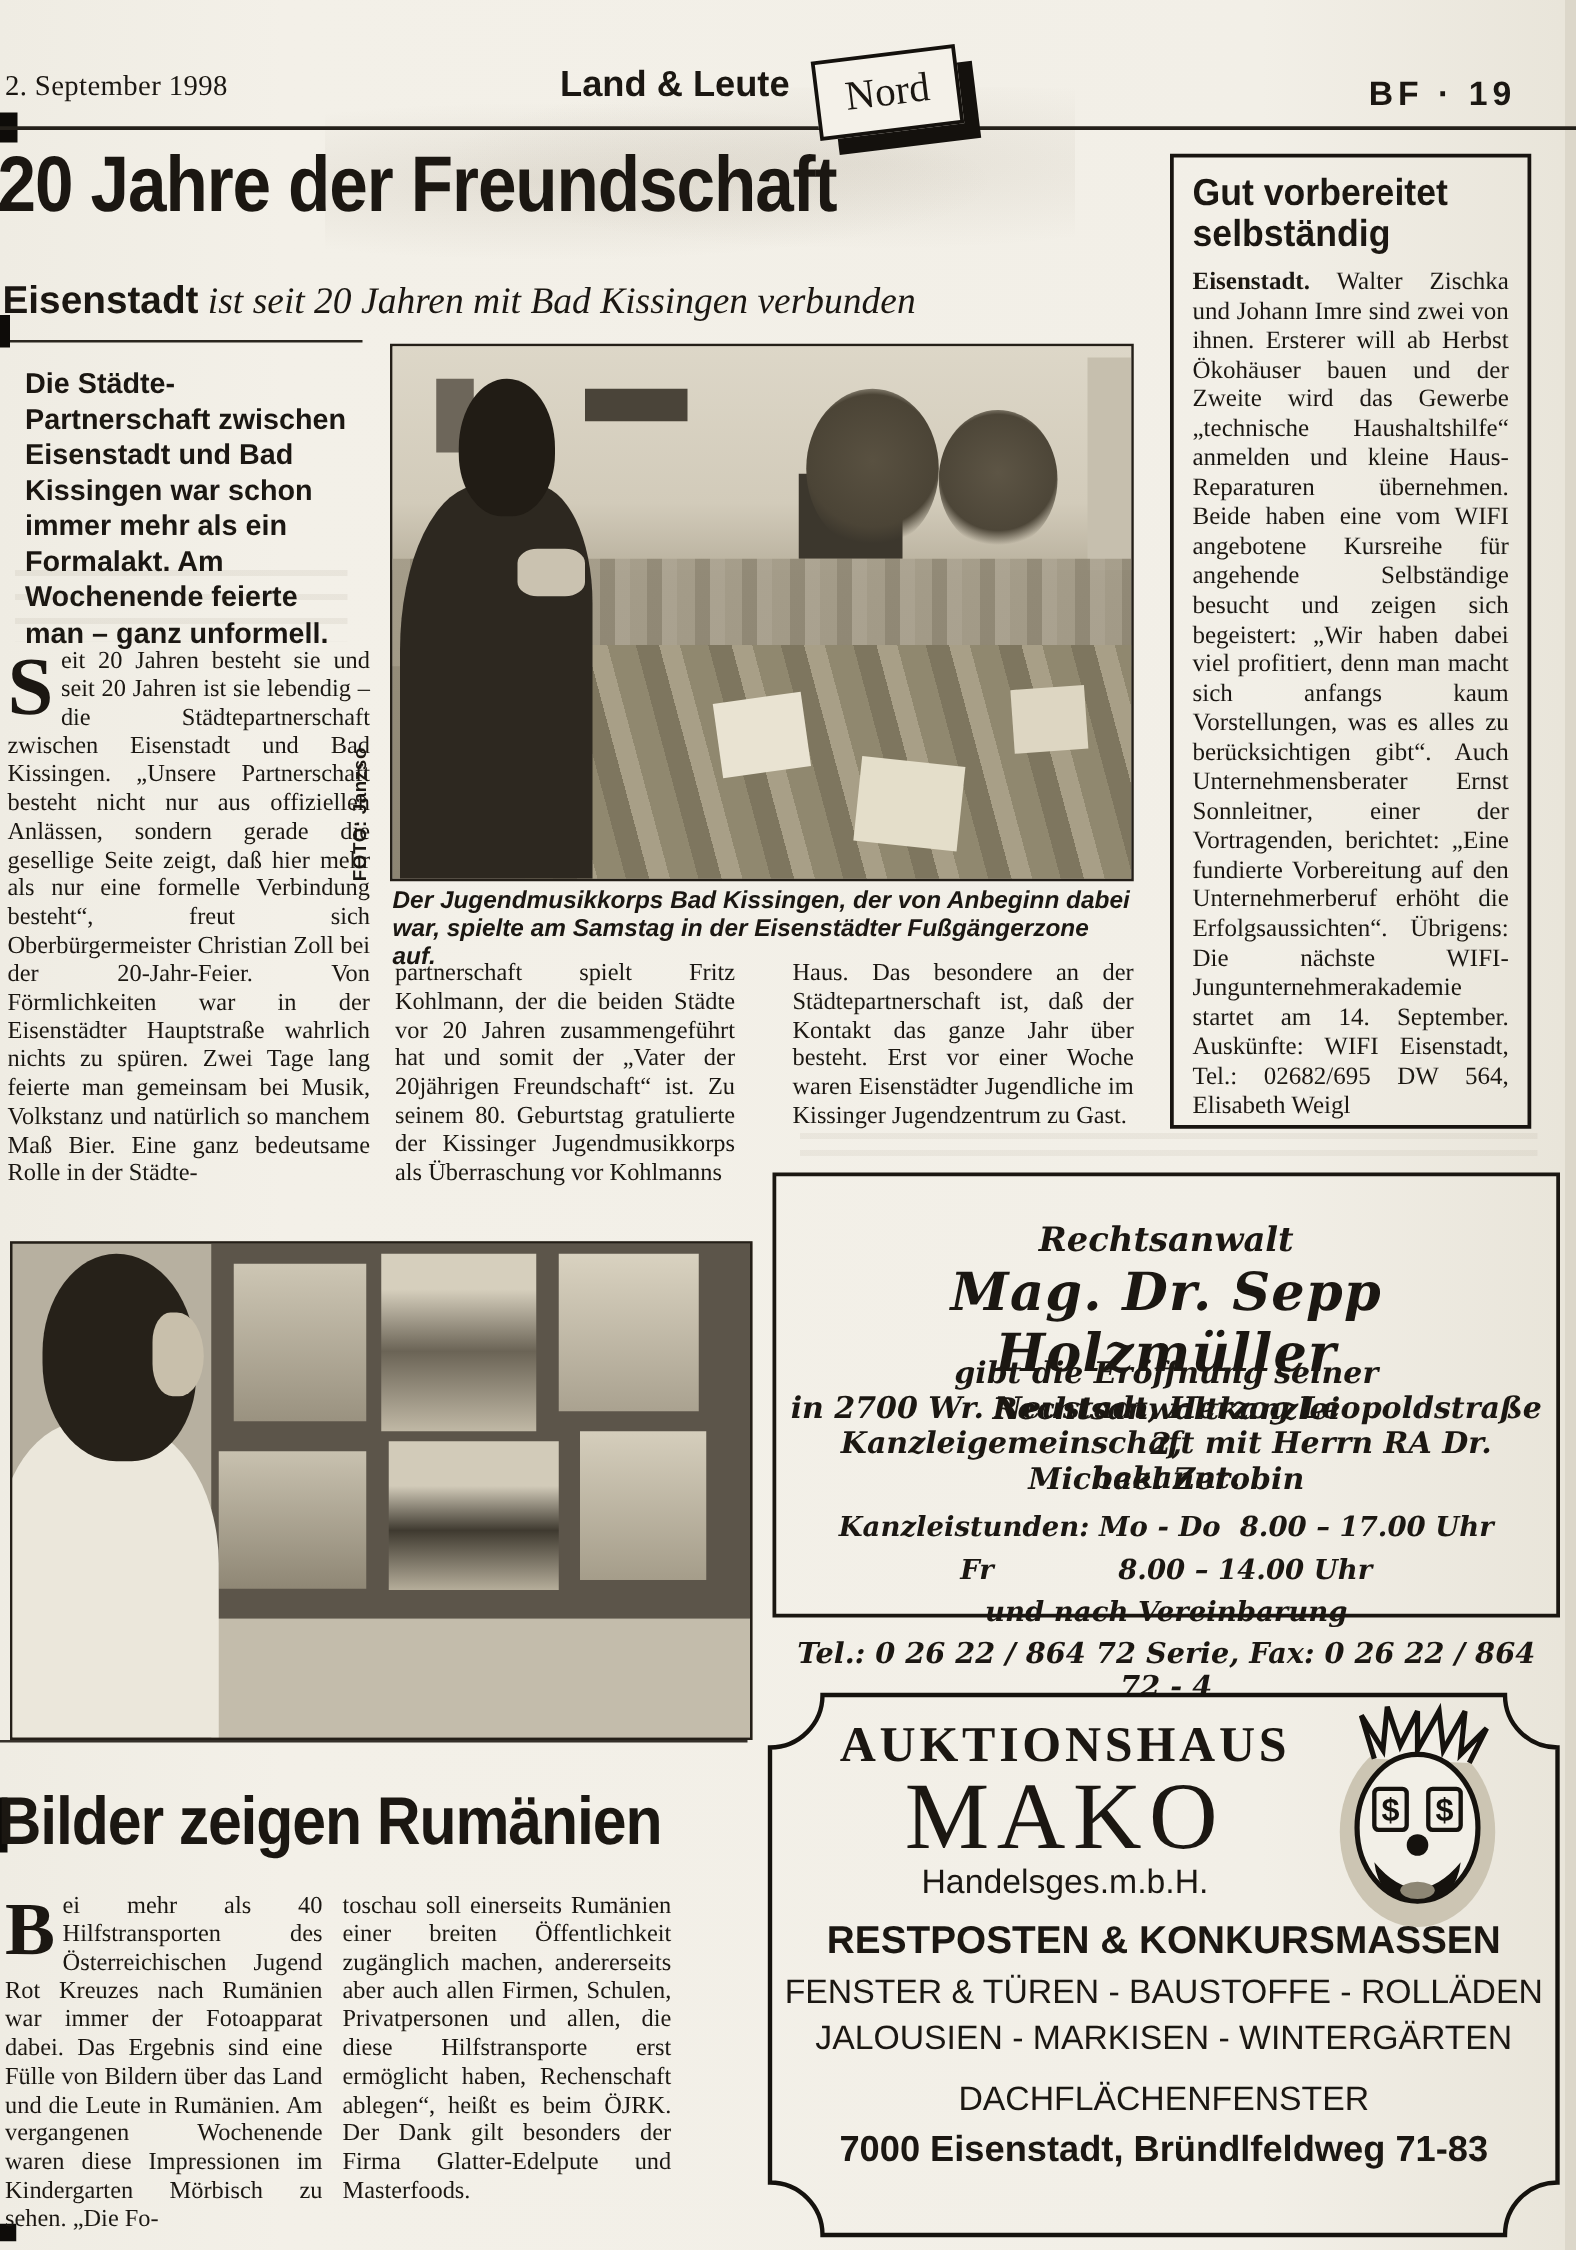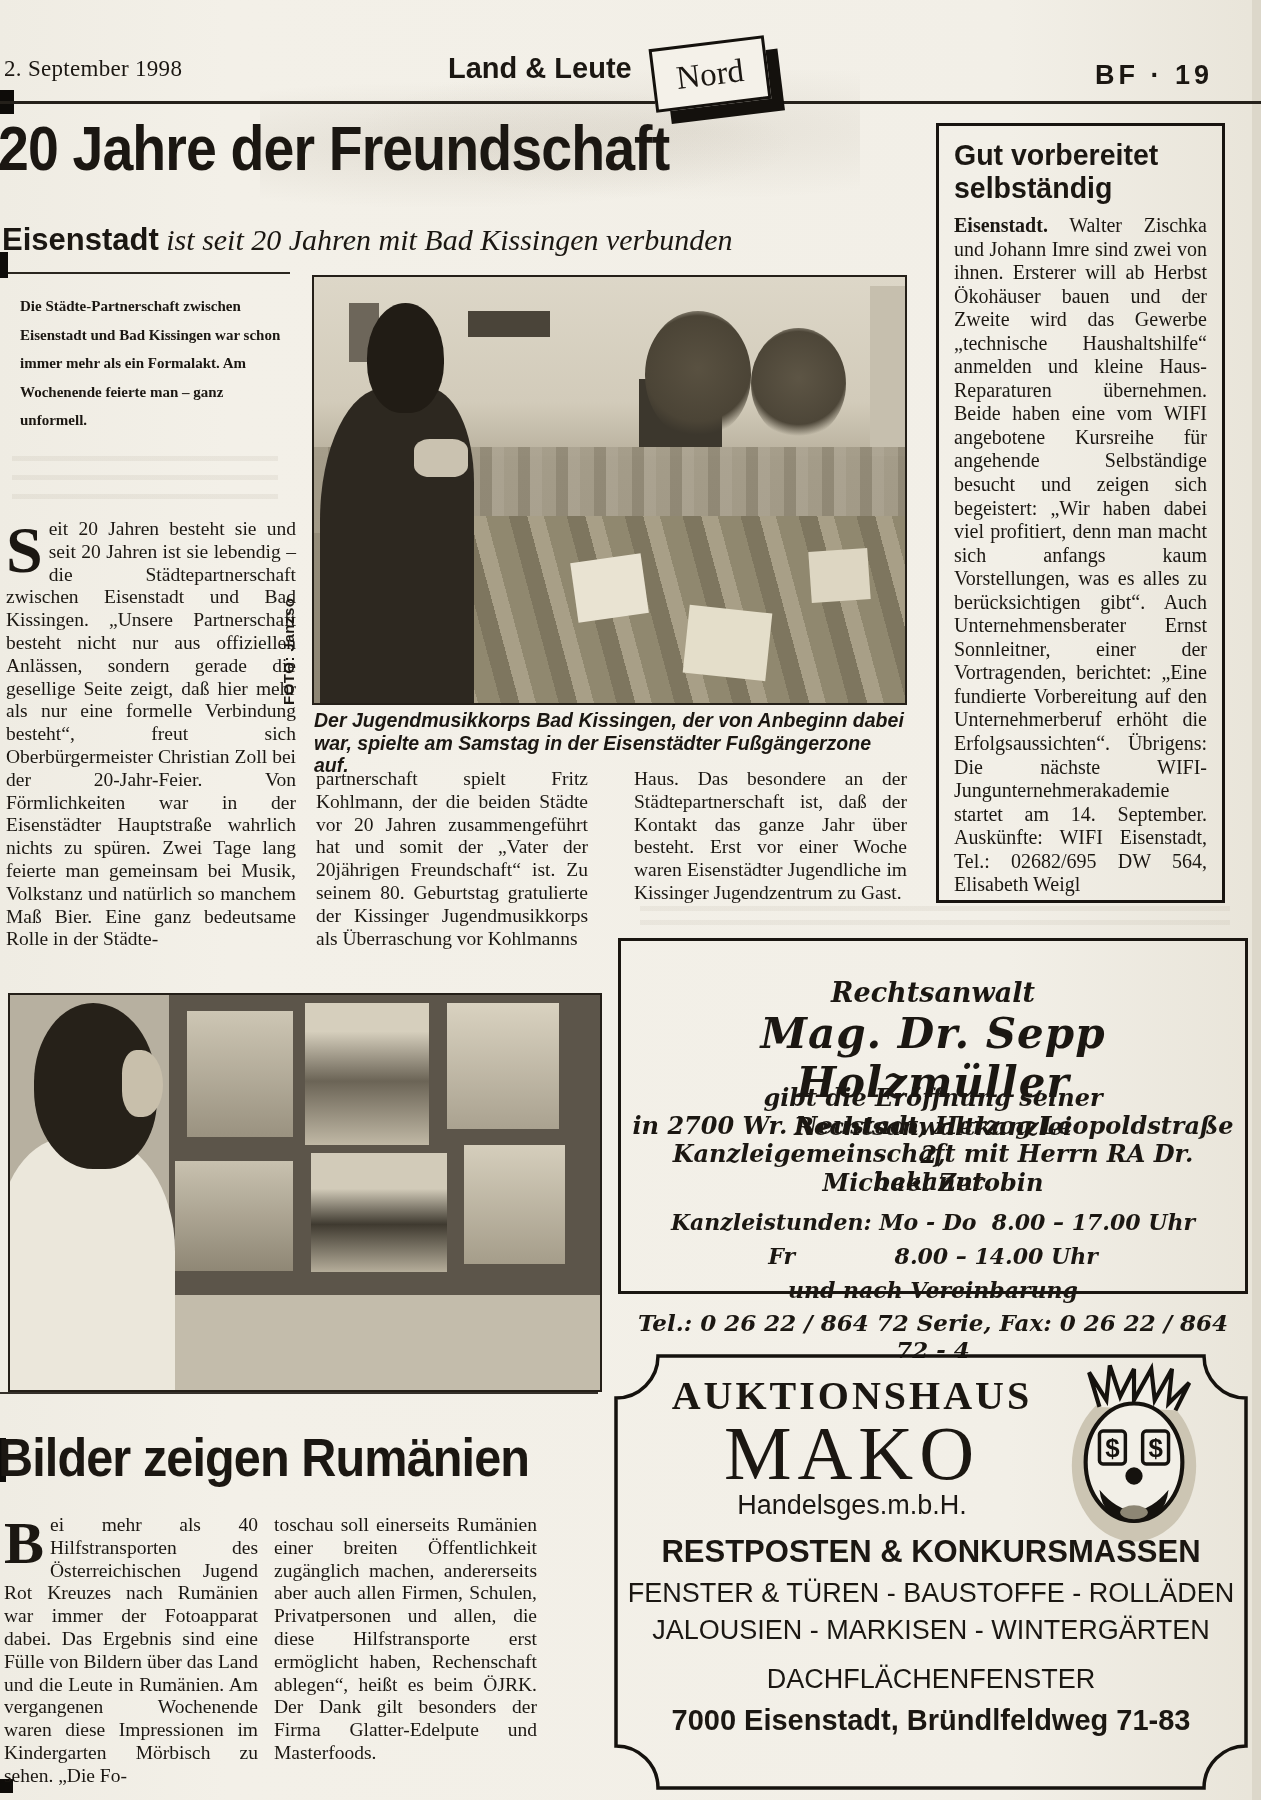--- a/index.html
+++ b/index.html
@@ -26,22 +26,22 @@
     font-family:"Liberation Serif",serif; font-size:33px;
   }
   
   .headline{left:-2px; top:112px; font-family:"Liberation Sans",sans-serif; font-weight:bold;
     font-size:63px; letter-spacing:-1px; white-space:nowrap; z-index:2;}
   .squeeze{display:inline-block; transform:scaleX(.88); transform-origin:0 50%;}
   .subhead{left:2px; top:222px; white-space:nowrap;}
   .subhead .lead-name{font-family:"Liberation Sans",sans-serif; font-weight:bold; font-size:31px;}
   .subhead .sub-italic{font-family:"Liberation Serif",serif; font-style:italic; font-size:30px;}
   .introrule{left:8px; top:272px; width:282px; height:2px; background:#2a261f;}
-  .intro{left:20px; top:292px; width:264px; font-family:Liberation Serif, serif;
-    font-weight:bold; font-size:15px; line-height:28.5px;}
+  .intro{left:20px; top:292px; width:264px; font-family:Liberation Sans, sans-serif;
+    font-weight:bold; font-size:23px; line-height:28.5px;}
   .bodytext{font-size:19.5px; line-height:22.8px; text-align:justify;}
   .col1{left:6px; top:518px; width:290px;}
   .dropcap{float:left; font-weight:bold; font-size:66px; line-height:56px; padding:4px 6px 0 0;}
   .photo-frame{border:2px solid #241f18;}
   .main-photo{left:312px; top:275px; width:591px; height:426px; overflow:hidden;
     background:linear-gradient(180deg,#d8d2c3 0%,#cfc8b7 30%,#a59d8a 45%,#948c79 60%,#8d8573 100%);}
   .ph-block{position:absolute;}
   .credit{left:280px; top:515px; height:190px; width:22px; writing-mode:vertical-rl; transform:rotate(180deg);
     font-family:"Liberation Sans",sans-serif; font-weight:bold; font-size:15px; letter-spacing:.5px;}
   .caption{font-family:"Liberation Sans",sans-serif; font-weight:bold; font-style:italic;

